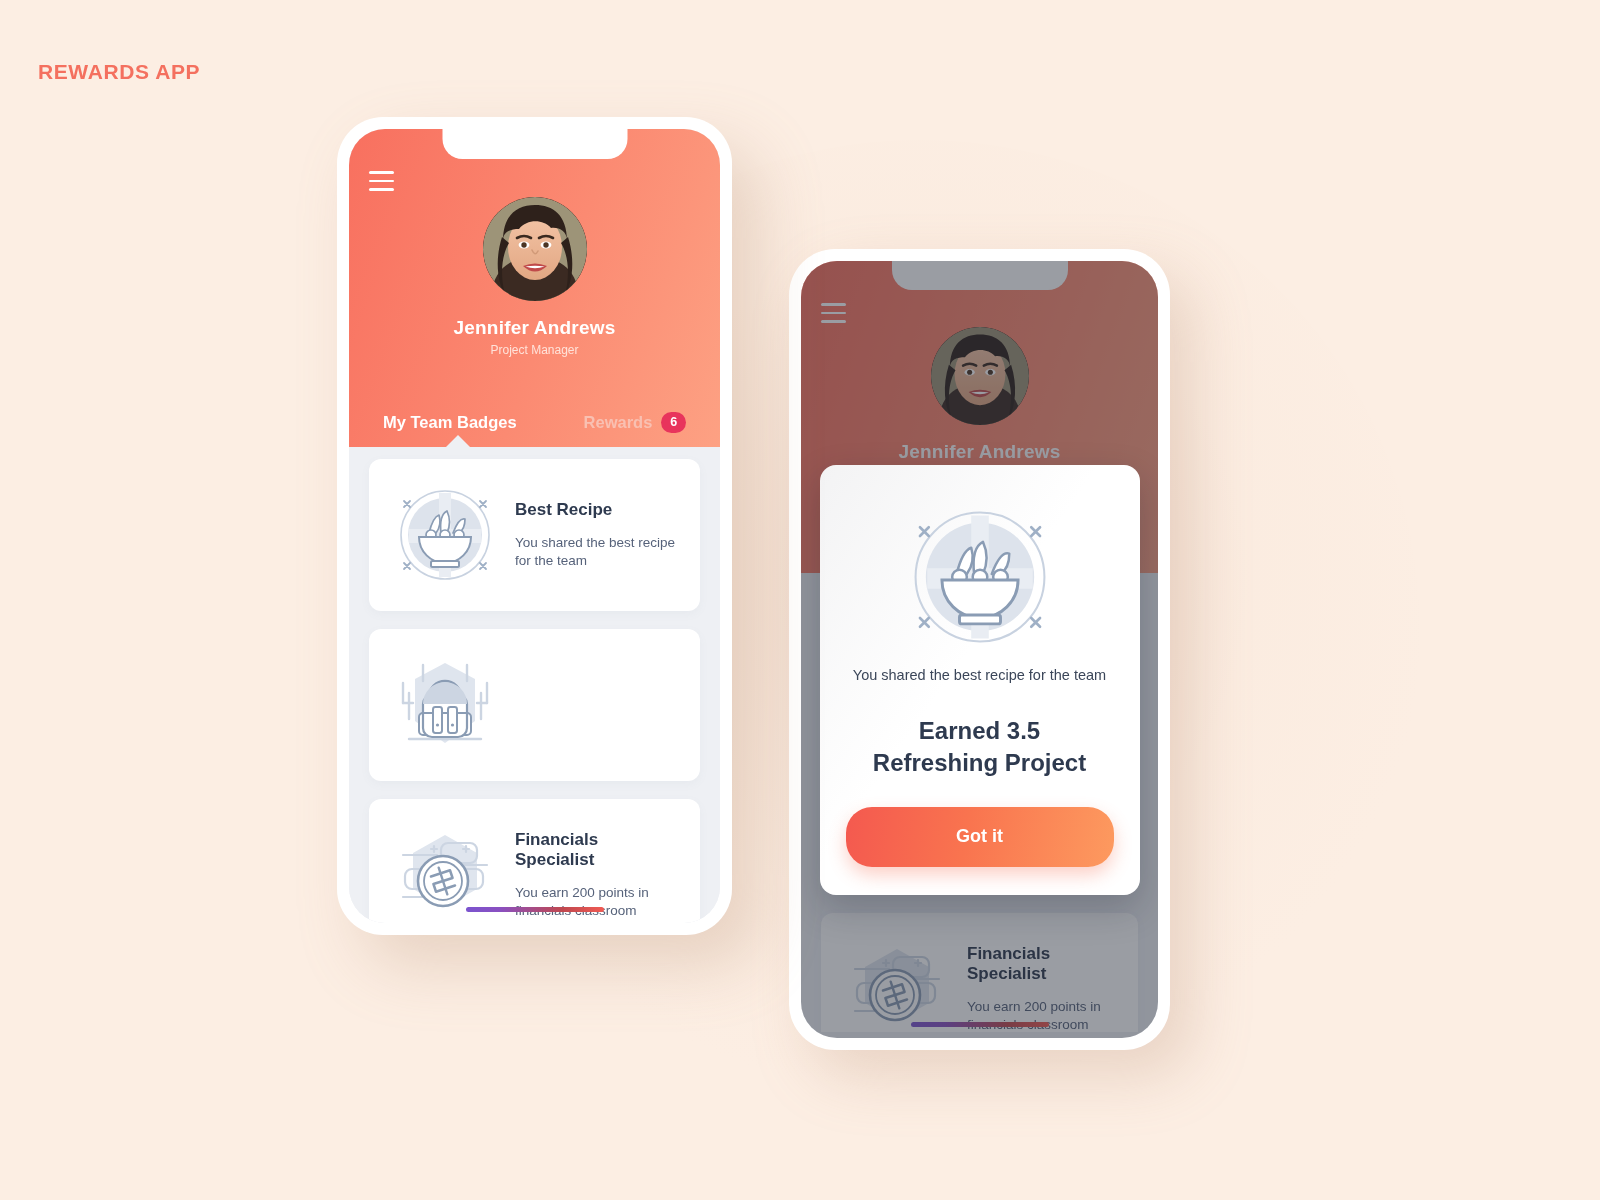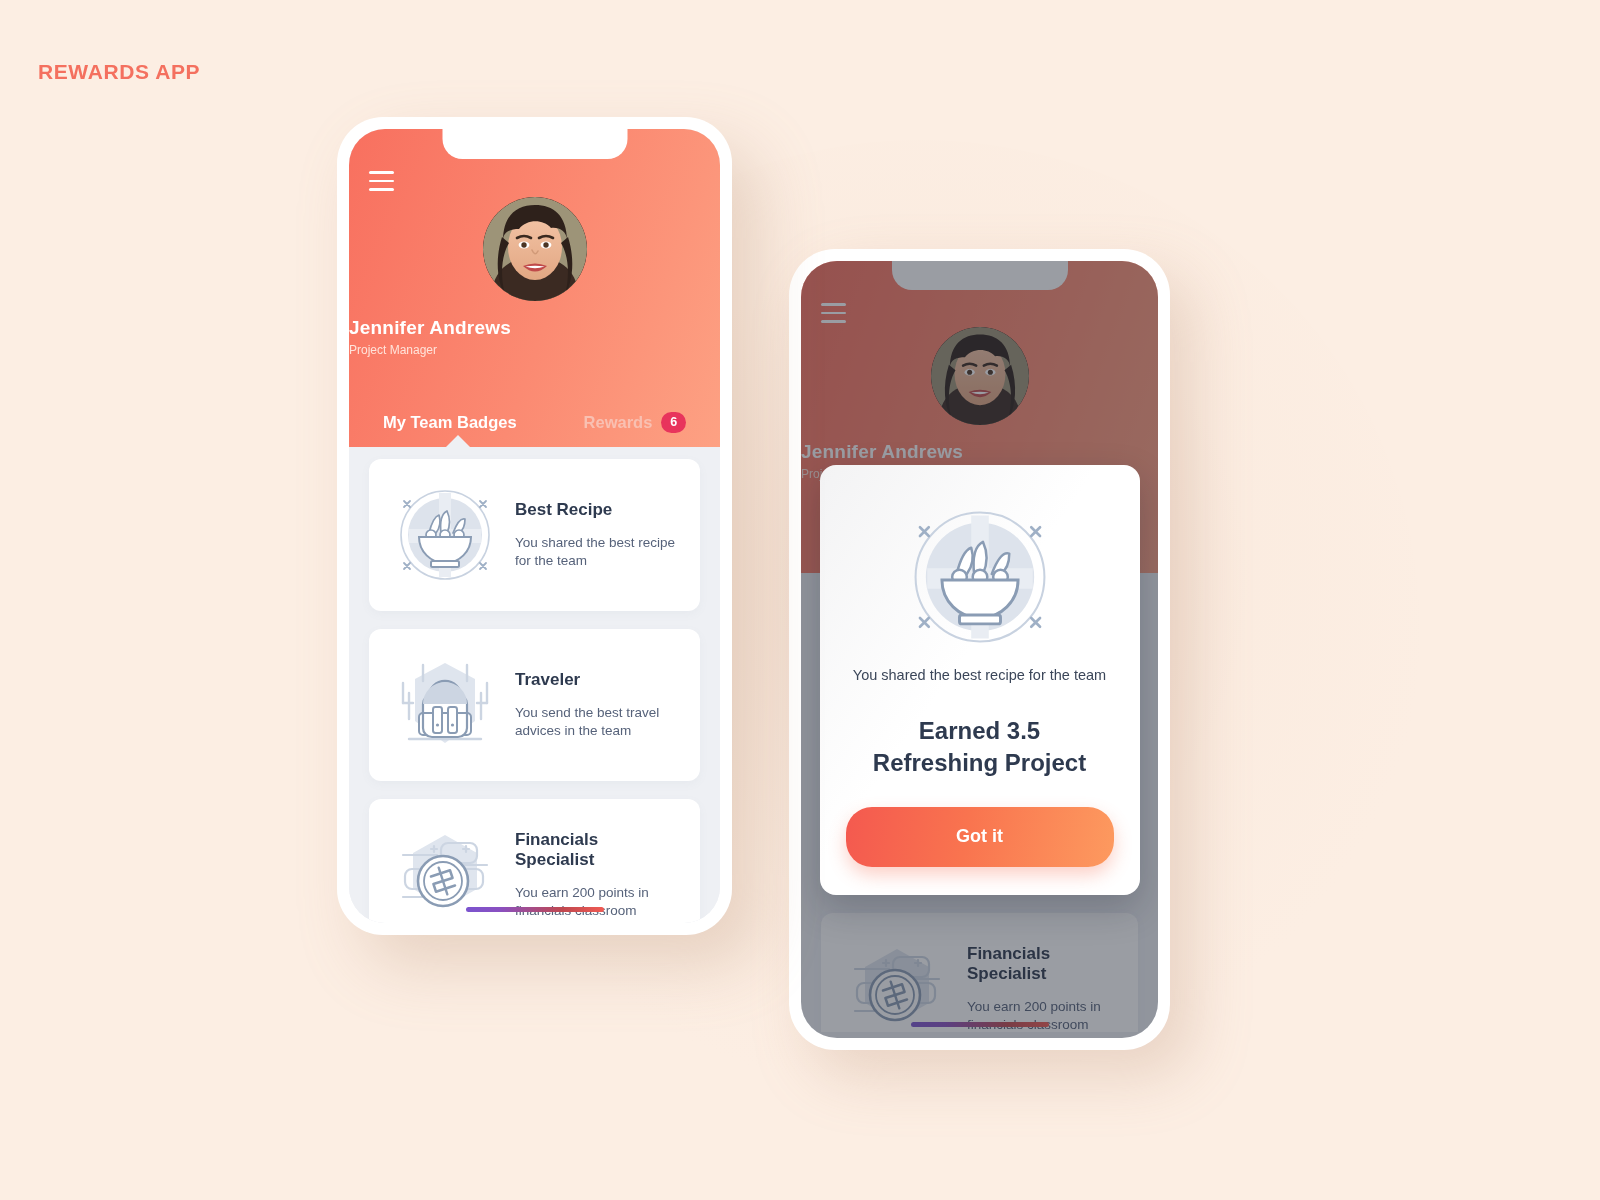--- a/index.html
+++ b/index.html
@@ -146,21 +146,21 @@
     left: 20px;
     top: 42px;
     width: 25px;
     z-index: 3;
     cursor: pointer;
   }
   .hamburger i { display: block; height: 2.6px; background: #fff; border-radius: 2px; margin-bottom: 6px; }
   .hamburger i:last-child { margin-bottom: 0; }
 
   
-  .profile { position: relative; z-index: 2; }
+  .profile { text-align: center; position: relative; z-index: 2; }
   #phone-front .profile { padding-top: 32px; }
   #phone-back  .profile { padding-top: 30px; }
 
   .avatar {
     width: 104px; height: 104px; border-radius: 50%;
     margin: 0 auto;
     overflow: hidden;
     position: relative;
     background: #2b1d1a;
   }
@@ -437,24 +437,20 @@
             <rect x="70" y="64" width="12" height="22" rx="4" fill="#fff" stroke="#8a9cb4" stroke-width="2"></rect>
             <rect x="34" y="46" width="44" height="42" rx="9" fill="#fff" stroke="#8a9cb4" stroke-width="2.2"></rect>
             <path d="M34 64 h44" stroke="#8a9cb4" stroke-width="2.2"></path>
             <path d="M34 55 a22 22 0 0 1 44 0 z" fill="#ccd5e2"></path>
             <rect x="44" y="58" width="9" height="26" rx="2.4" fill="#fff" stroke="#8a9cb4" stroke-width="2"></rect>
             <rect x="59" y="58" width="9" height="26" rx="2.4" fill="#fff" stroke="#8a9cb4" stroke-width="2"></rect>
             <circle cx="48.5" cy="76" r="1.6" fill="#8a9cb4"></circle>
             <circle cx="63.5" cy="76" r="1.6" fill="#8a9cb4"></circle>
           </svg>
         </div>
-        <div class="badge-text">
-          <div class="badge-title">Traveler</div>
-          <div class="badge-desc">You send the best travel advices in the team</div>
-        </div>
       </div>
 
       <div class="badge-card">
         <div class="badge-icon">
           <svg viewBox="0 0 112 112">
             <path d="M56 16 L88 34 L88 70 L56 88 L24 70 L24 34 Z" fill="#dfe5ee"></path>
             <g stroke="#ccd5e2" stroke-width="2.2" fill="none" stroke-linecap="round">
               <rect x="52" y="24" width="36" height="20" rx="7"></rect>
               <rect x="16" y="50" width="34" height="20" rx="7"></rect>
               <rect x="60" y="50" width="34" height="20" rx="7"></rect>

